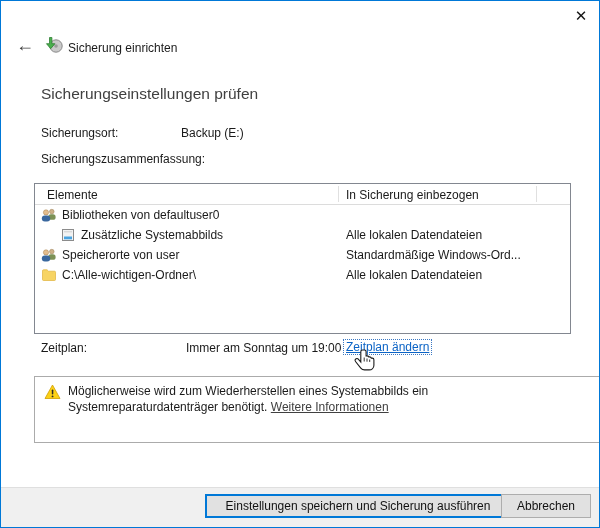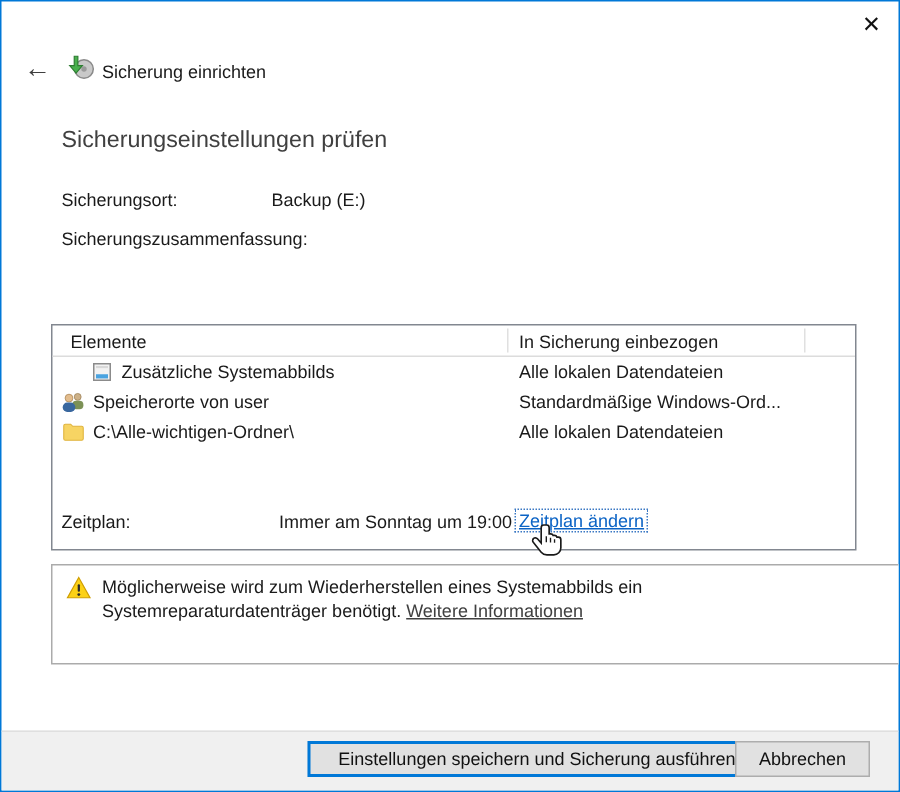--- a/index.html
+++ b/index.html
@@ -21,21 +21,21 @@
   }
   .app-icon{position:absolute;left:44px;top:35px;}
   .nav-title{position:absolute;left:67px;top:40px;}
   .page-heading{position:absolute;left:40px;top:84px;font-size:15.5px;color:#404040;}
   .loc-label{position:absolute;left:40px;top:125px;}
   .loc-value{position:absolute;left:180px;top:125px;}
   .summary-label{position:absolute;left:40px;top:151px;}
 
   .summary-table{
     position:absolute;left:33px;top:182px;width:537px;height:151px;
-    border:1px solid #828790;background:#fff;margin-top:33px;
+    border:1px solid #828790;background:#fff;
   }
   .tbl-header{position:relative;height:21px;border-bottom:1px solid #dcdcdc;}
   .tbl-header .col1{position:absolute;left:12px;top:4px;}
   .tbl-header .col2{position:absolute;left:311px;top:4px;}
   .hdr-sep{position:absolute;top:2px;width:1px;height:16px;background:#e0e0e0;}
   .hdr-sep.s1{left:303px;} .hdr-sep.s2{left:501px;}
   .tbl-row{position:relative;height:20px;display:flex;align-items:center;padding-left:6px;}
   .tbl-row .row-icon{width:16px;height:16px;margin-right:5px;flex:0 0 auto;}
   .tbl-row.indent1 .row-icon{margin-left:19px;}
   .tbl-row .cell-value{position:absolute;left:311px;top:3px;}
@@ -59,21 +59,21 @@
   .footer{
     position:absolute;left:0;top:486px;width:598px;height:40px;
     background:#f0f0f0;border-top:1px solid #dfdfdf;
   }
   .btn{
     position:absolute;top:493px;height:24px;background:#e1e1e1;
     font-family:"Liberation Sans","DejaVu Sans",sans-serif;font-size:12px;color:#111;
     display:flex;align-items:center;justify-content:center;
   }
   .btn-primary{left:204px;width:306px;border:2px solid #0078d7;}
-  .btn-cancel{left:489px;width:90px;border:1px solid #adadad;}
+  .btn-cancel{left:500px;width:90px;border:1px solid #adadad;}
 </style>
 </head>
 <body>
 
 <div class="dialog">
 
   <button class="close-btn">✕</button>
 
   <div class="back-arrow">←</div>
 
@@ -93,20 +93,32 @@
   <span class="summary-label">Sicherungszusammenfassung:</span>
 
   <div class="summary-table">
     <div class="tbl-header">
       <span class="col1">Elemente</span>
       <span class="col2">In Sicherung einbezogen</span>
       <span class="hdr-sep s1"></span>
       <span class="hdr-sep s2"></span>
     </div>
 
+    <div class="tbl-row">
+      <span class="row-icon">
+        <svg width="16" height="16" viewBox="0 0 16 16">
+          <circle cx="10.8" cy="4.6" r="2.3" fill="#cdb188" stroke="#9a7f55" stroke-width="0.5"></circle>
+          <rect x="7.2" y="7.2" width="7.4" height="5.6" rx="2.6" fill="#7c9156"></rect>
+          <circle cx="5" cy="5.4" r="2.6" fill="#e3bd8e" stroke="#a9834f" stroke-width="0.5"></circle>
+          <rect x="0.8" y="8.4" width="8.4" height="6.2" rx="3" fill="#39679e"></rect>
+        </svg>
+      </span>
+      <span class="cell-label">Bibliotheken von defaultuser0</span>
+      <span class="cell-value"></span>
+    </div>
 
     <div class="tbl-row indent1">
       <span class="row-icon">
         <svg width="16" height="16" viewBox="0 0 16 16">
           <rect x="2.5" y="2.5" width="11" height="11" fill="#f2f2f2" stroke="#8b8b8b" stroke-width="1"></rect>
           <rect x="4" y="9.5" width="8" height="2.8" fill="#4aa3e0"></rect>
           <rect x="4" y="4" width="8" height="1.4" fill="#d8d8d8"></rect>
         </svg>
       </span>
       <span class="cell-label">Zusätzliche Systemabbilds</span>

